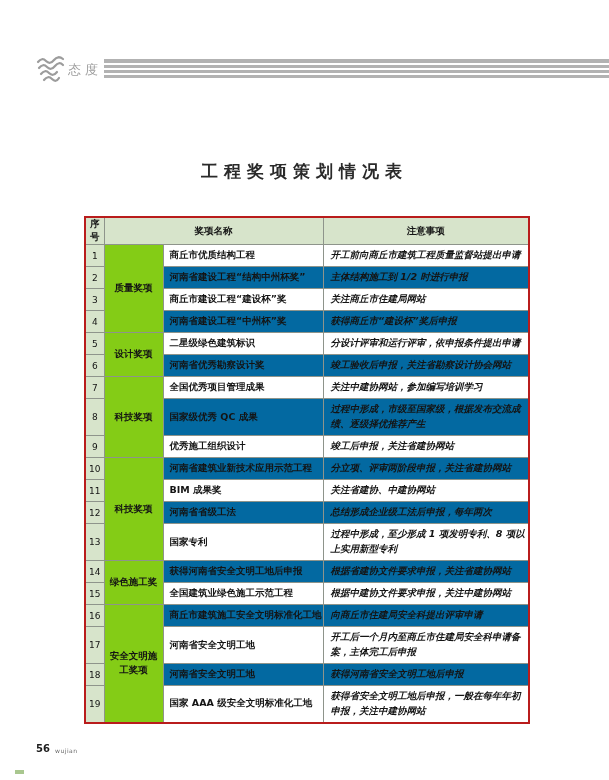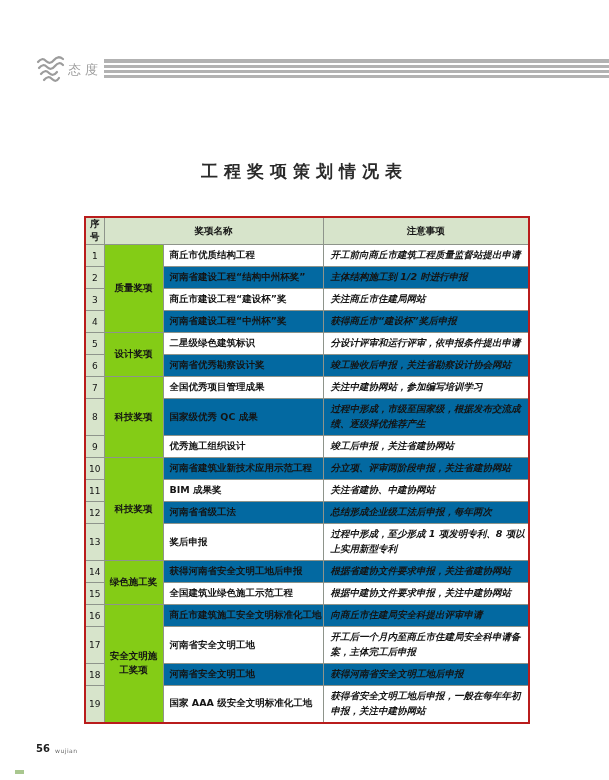--- a/index.html
+++ b/index.html
@@ -169,21 +169,21 @@
     <td class="c-name">BIM 成果奖</td>
     <td class="c-note">关注省建协、中建协网站</td>
   </tr>
   <tr>
     <td class="c-no">12</td>
     <td class="c-name g">河南省省级工法</td>
     <td class="c-note g">总结形成企业级工法后申报，每年两次</td>
   </tr>
   <tr class="tall">
     <td class="c-no">13</td>
-    <td class="c-name">奖后申报</td>
+    <td class="c-name">国家专利</td>
     <td class="c-note">过程中形成，至少形成 1 项发明专利、8 项以上实用新型专利</td>
   </tr>
 
   <tr>
     <td class="c-no">14</td>
     <td class="c-group" rowspan="2">绿色施工奖</td>
     <td class="c-name g">获得河南省安全文明工地后申报</td>
     <td class="c-note g">根据省建协文件要求申报，关注省建协网站</td>
   </tr>
   <tr>

